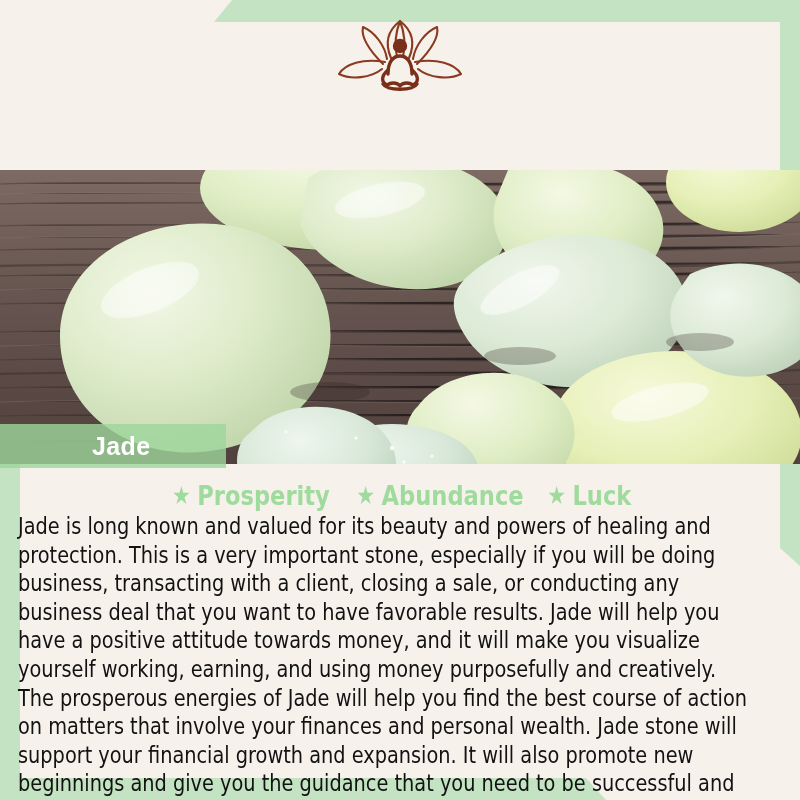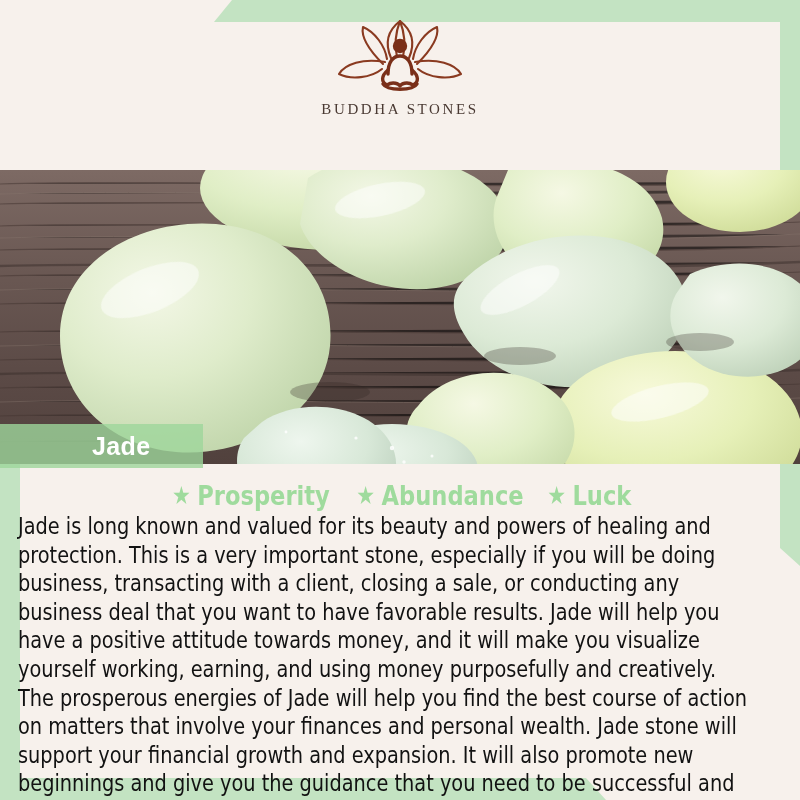--- a/index.html
+++ b/index.html
@@ -81,21 +81,21 @@
   
   .photo {
     position: absolute; top: 170px; left: 0; width: 800px; height: 294px;
     overflow: hidden; z-index: 2;
     background: #6b5a55;
   }
   .photo svg { display: block; width: 800px; height: 294px; }
 
   
   .stone-band {
-    position: absolute; top: 424px; left: 0; width: 203px; height: 44px;
+    position: absolute; top: 424px; left: 0; width: 226px; height: 44px;
     background: rgba(157, 214, 155, 0.80);
     display: flex; align-items: center;
     z-index: 4;
   }
   .stone-band span {
     margin-left: 92px;
     color: #ffffff;
     font-size: 25px;
     font-weight: 700;
     letter-spacing: 0.4px;
@@ -166,21 +166,20 @@
 
         <path d="M63 56 C63 44 68 38 75 38 C82 38 87 44 87 56"></path>
 
         <path d="M63 52 C56 58 56 64 62 67"></path>
         <path d="M87 52 C94 58 94 64 88 67"></path>
 
         <path d="M58 66 C62 73 88 73 92 66"></path>
         <path d="M62 67 C68 63 74 66 75 68 C76 66 82 63 88 67"></path>
       </g>
     </svg>
-    <div class="logo-word">BUDDHA STONES</div>
   </div>
 
 
   <div class="photo">
     <svg viewBox="0 0 800 294" preserveAspectRatio="xMidYMid slice">
       <defs>
         <linearGradient id="wood" x1="0" y1="0" x2="0" y2="1">
           <stop offset="0" stop-color="#7d6a64"></stop>
           <stop offset="0.35" stop-color="#6a5853"></stop>
           <stop offset="0.7" stop-color="#5b4a46"></stop>

